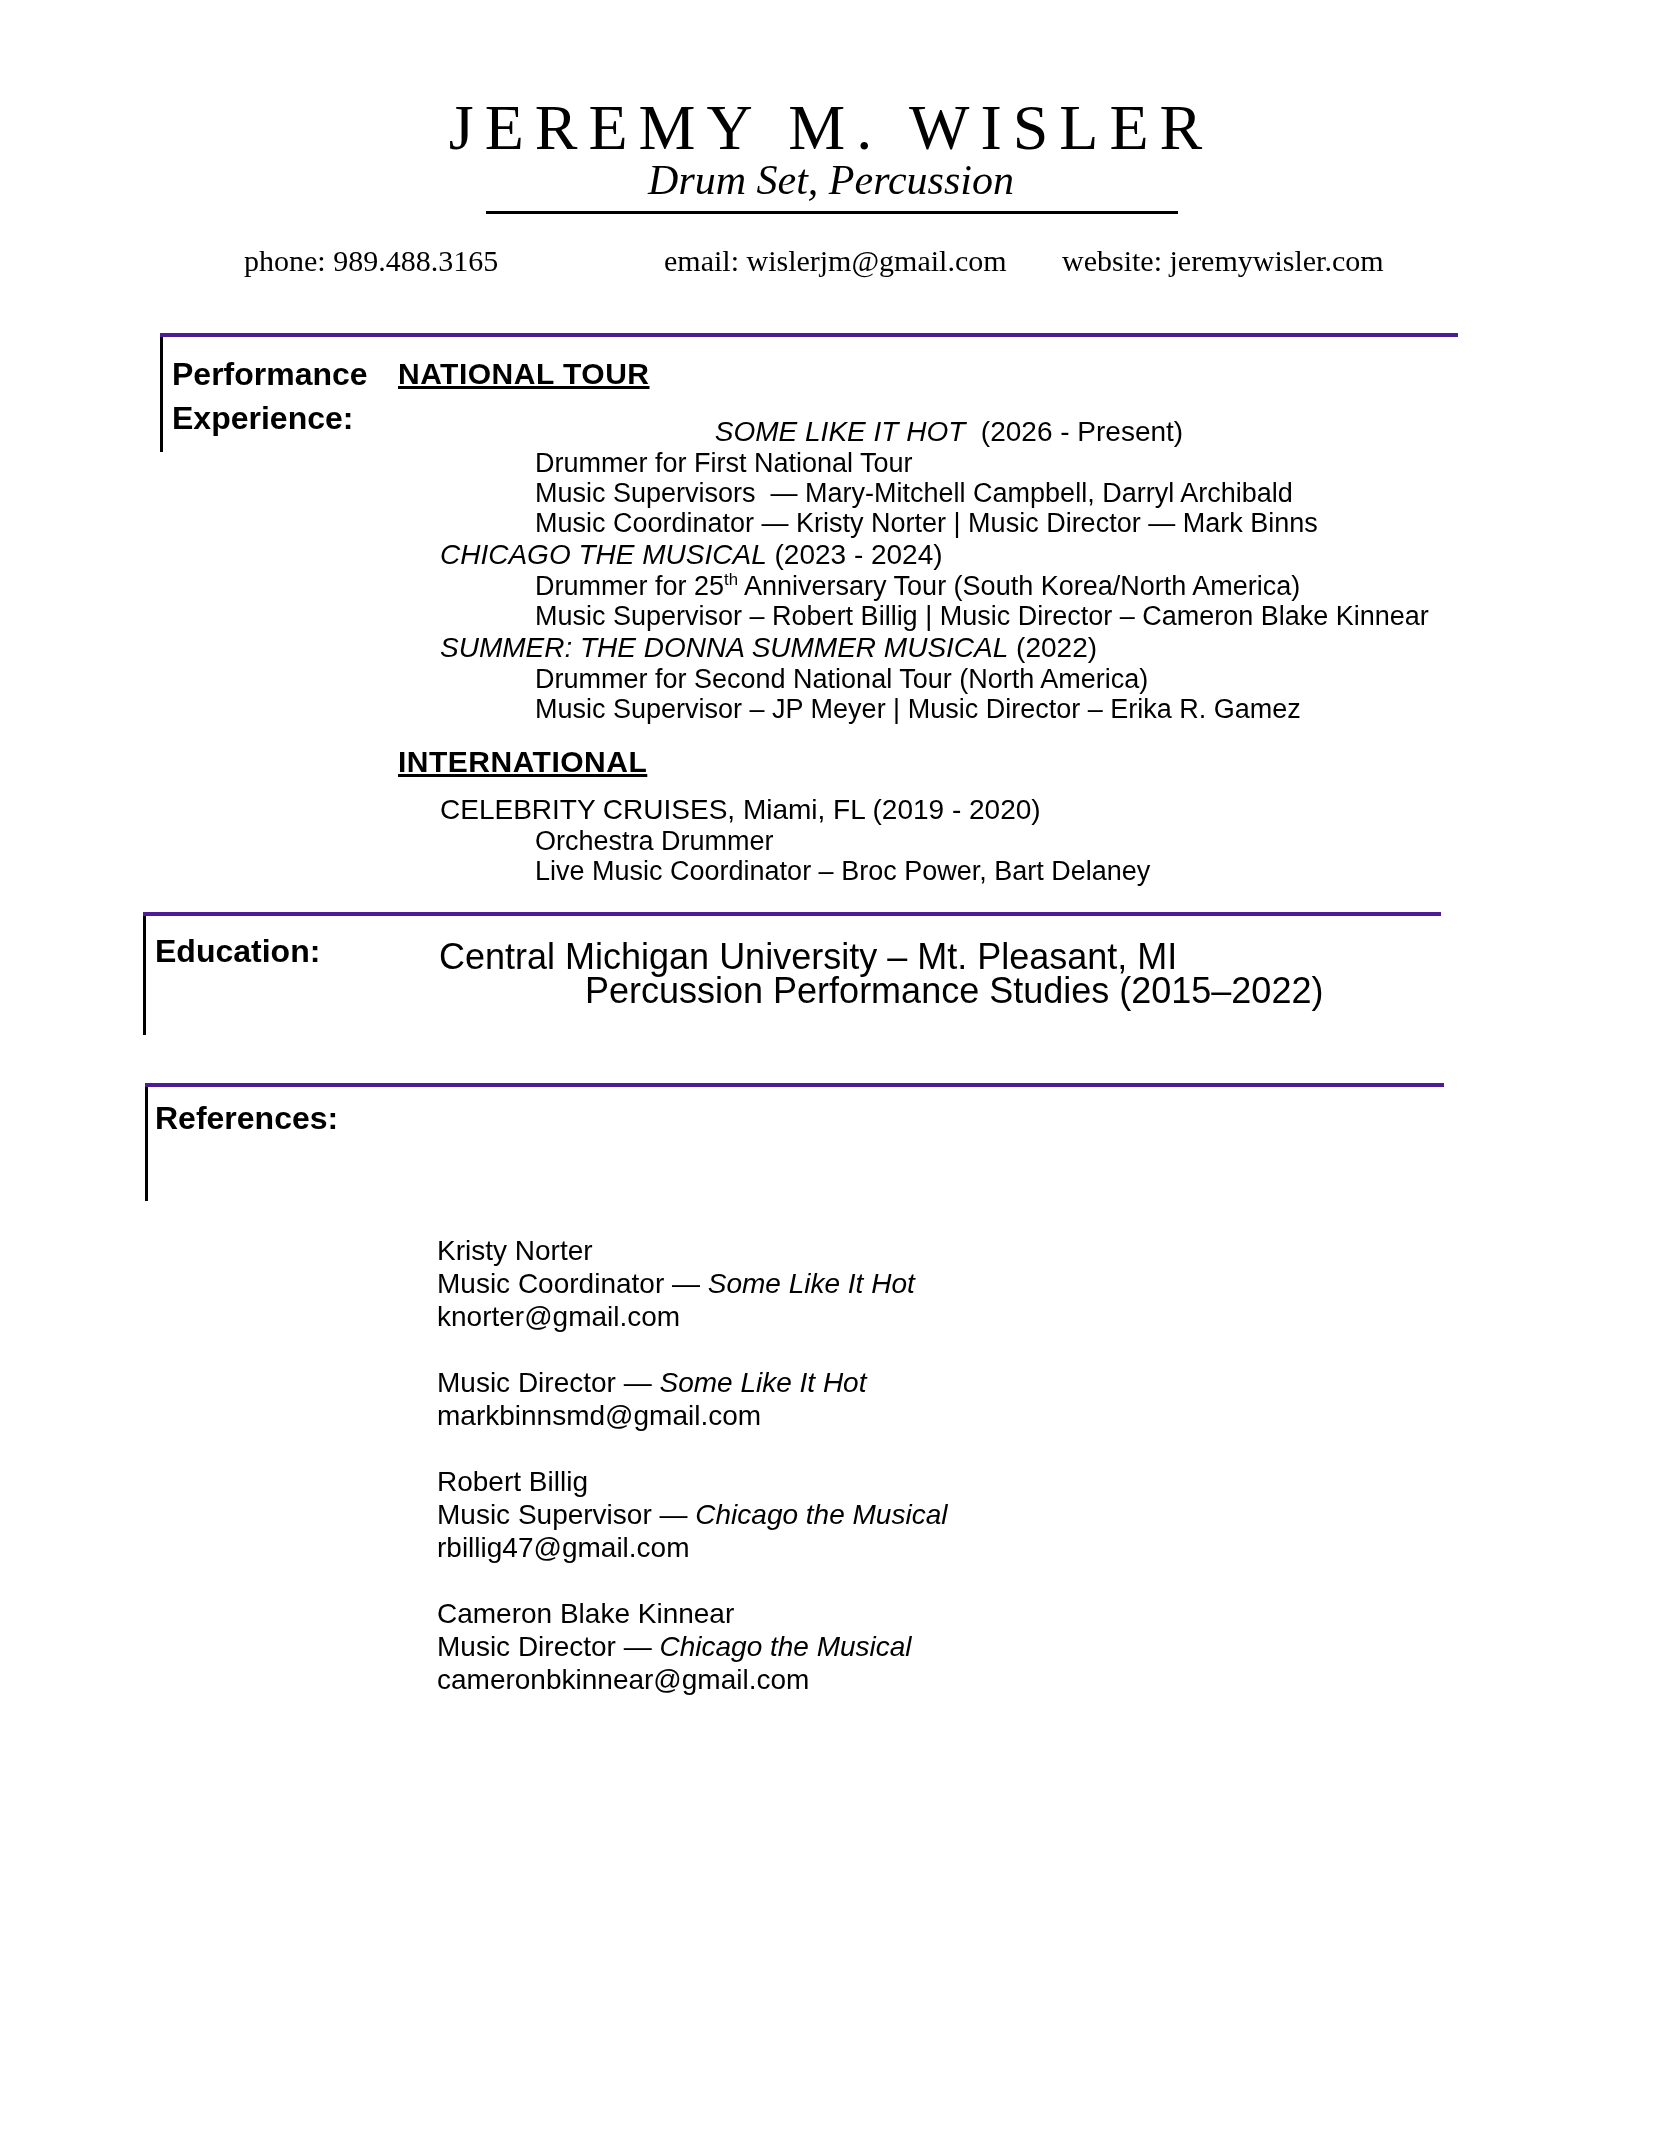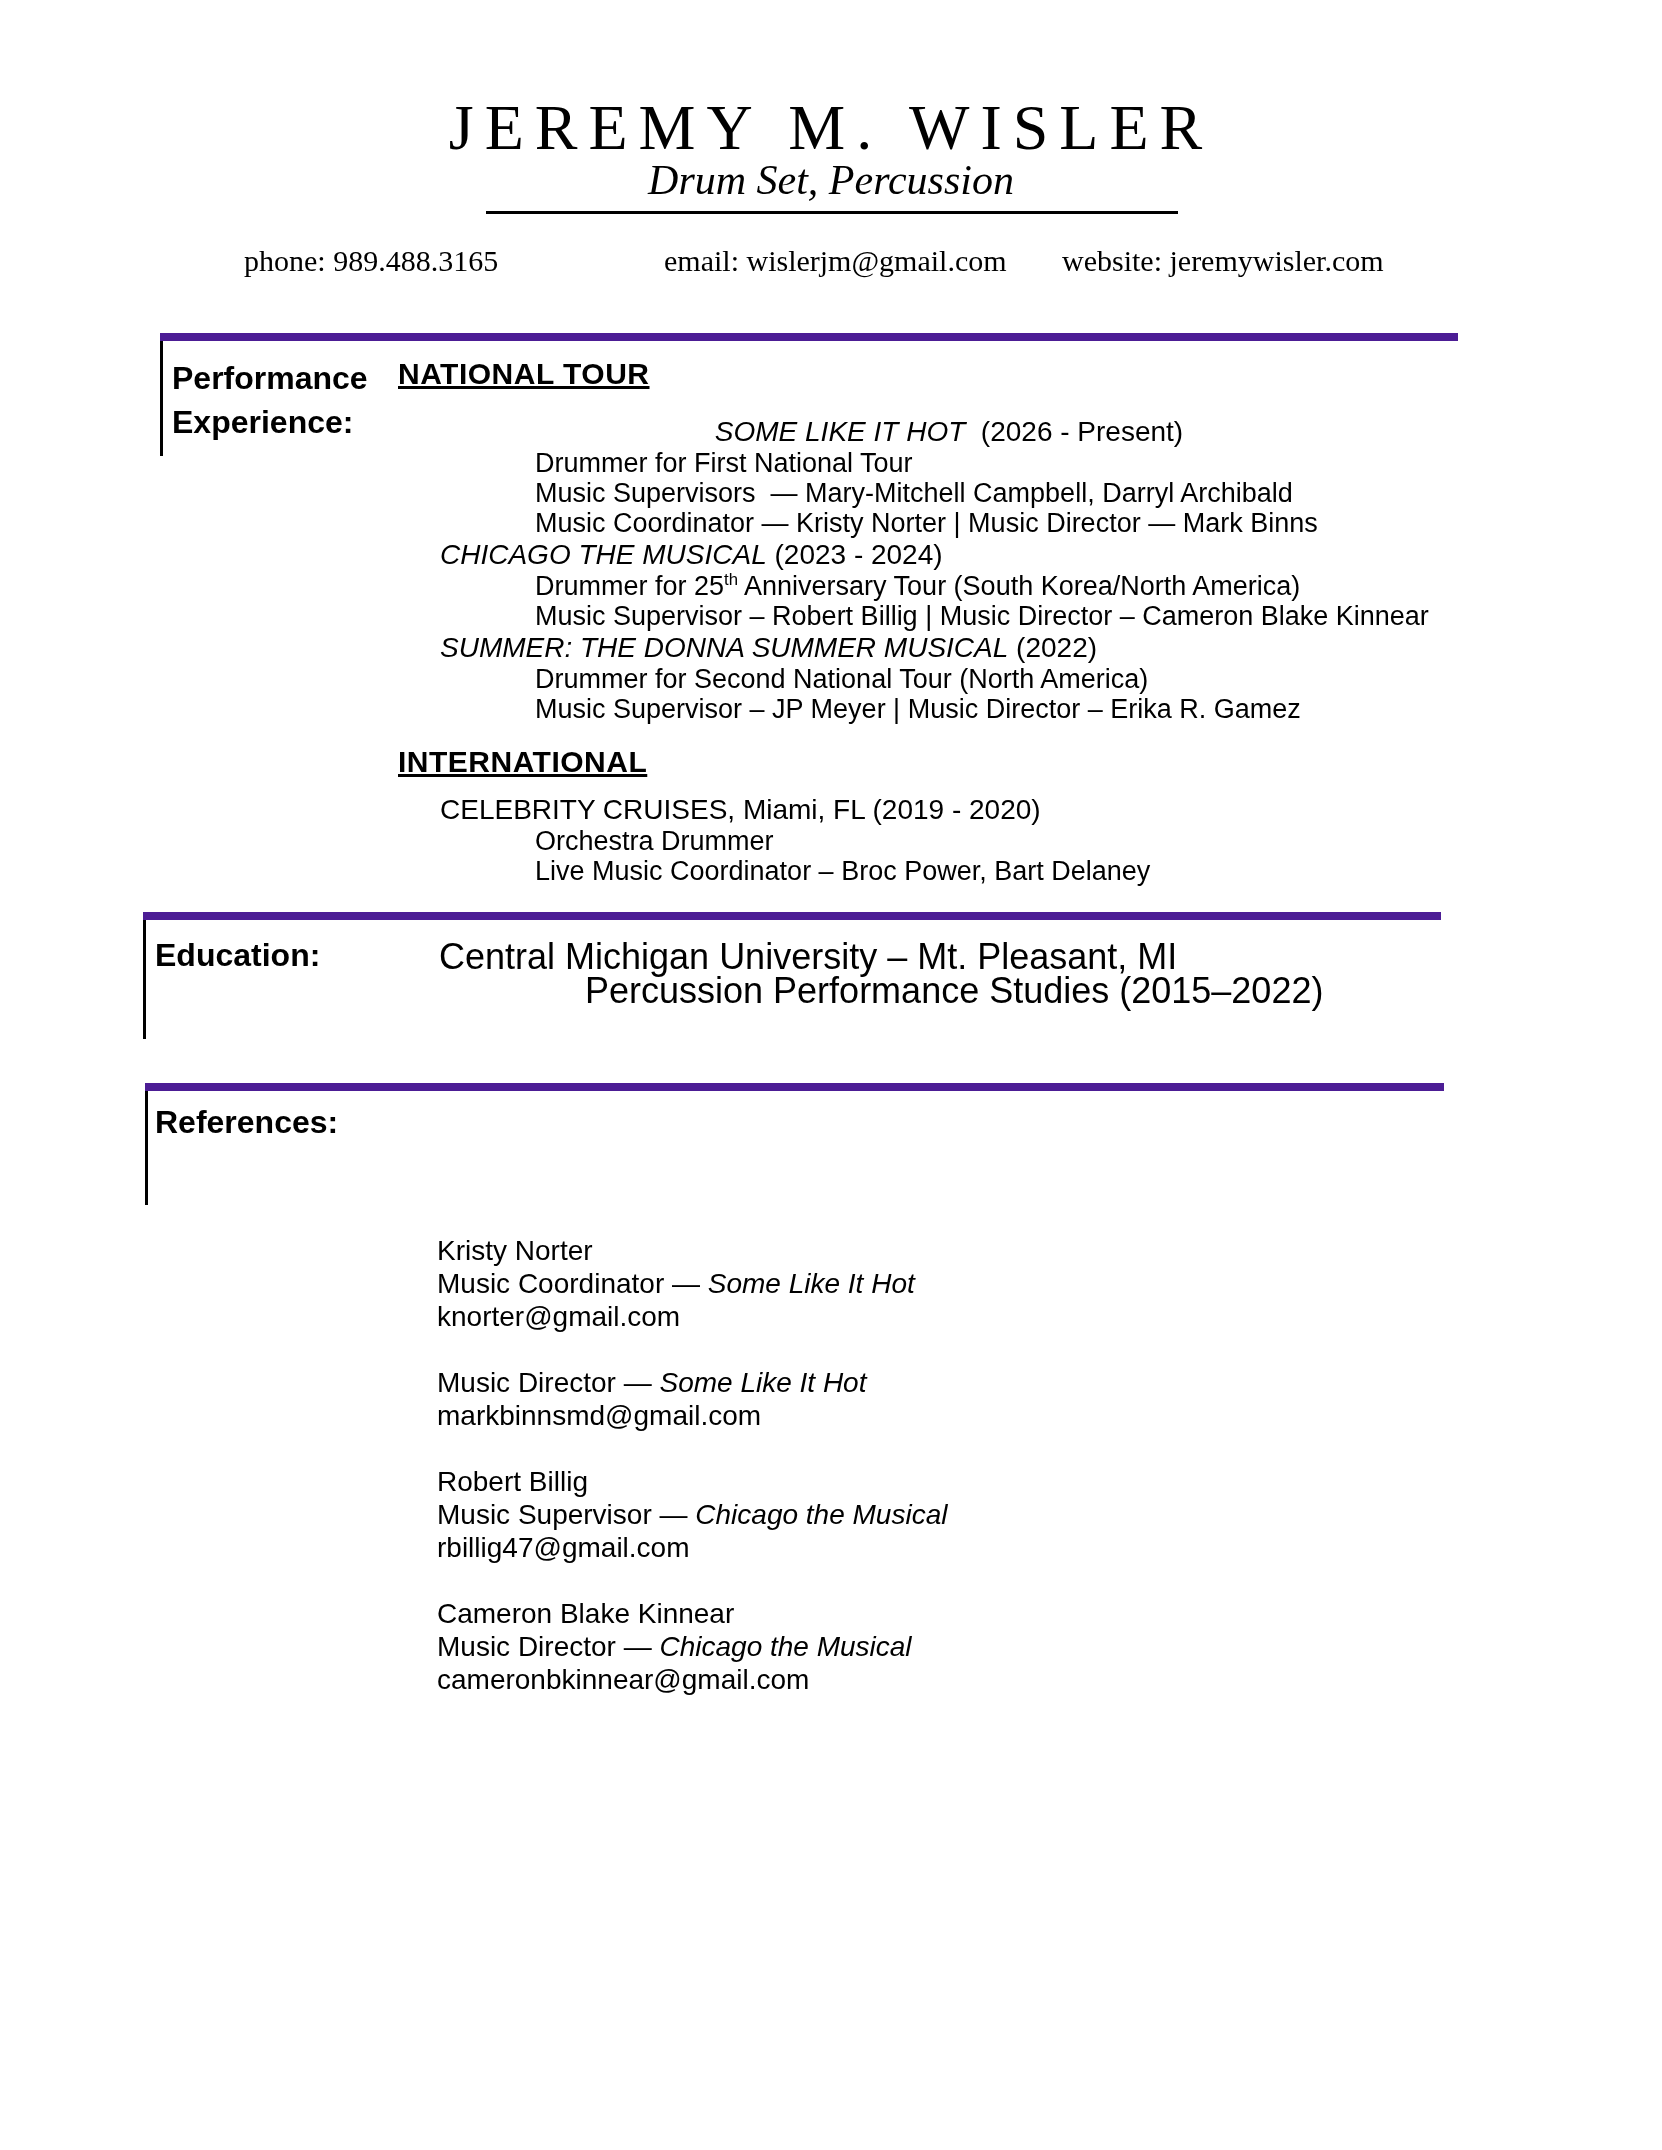--- a/index.html
+++ b/index.html
@@ -38,21 +38,21 @@
     position:absolute; top:244px;
     font-family:"Liberation Serif", serif;
     font-size:30px; line-height:34px;
     white-space:nowrap;
   }
   .contact-phone{left:244px;}
   .contact-email{left:664px;}
   .contact-website{left:1062px;text-align:right;}
 
   
-  .section{position:absolute; border-top:8px solid #4c1d95;}
+  .section{position:absolute; border-top:4px solid #4c1d95;}
   .section .stub{position:absolute; left:0; top:0; width:3px; background:#000;}
   #sec-performance{left:160px; top:333px; width:1298px;}
   #sec-performance .stub{height:115px;}
   #sec-education{left:143px; top:912px; width:1298px;}
   #sec-education .stub{height:119px;}
   #sec-references{left:145px; top:1083px; width:1299px;}
   #sec-references .stub{height:114px;}
 
   .section-label{
     position:absolute;

